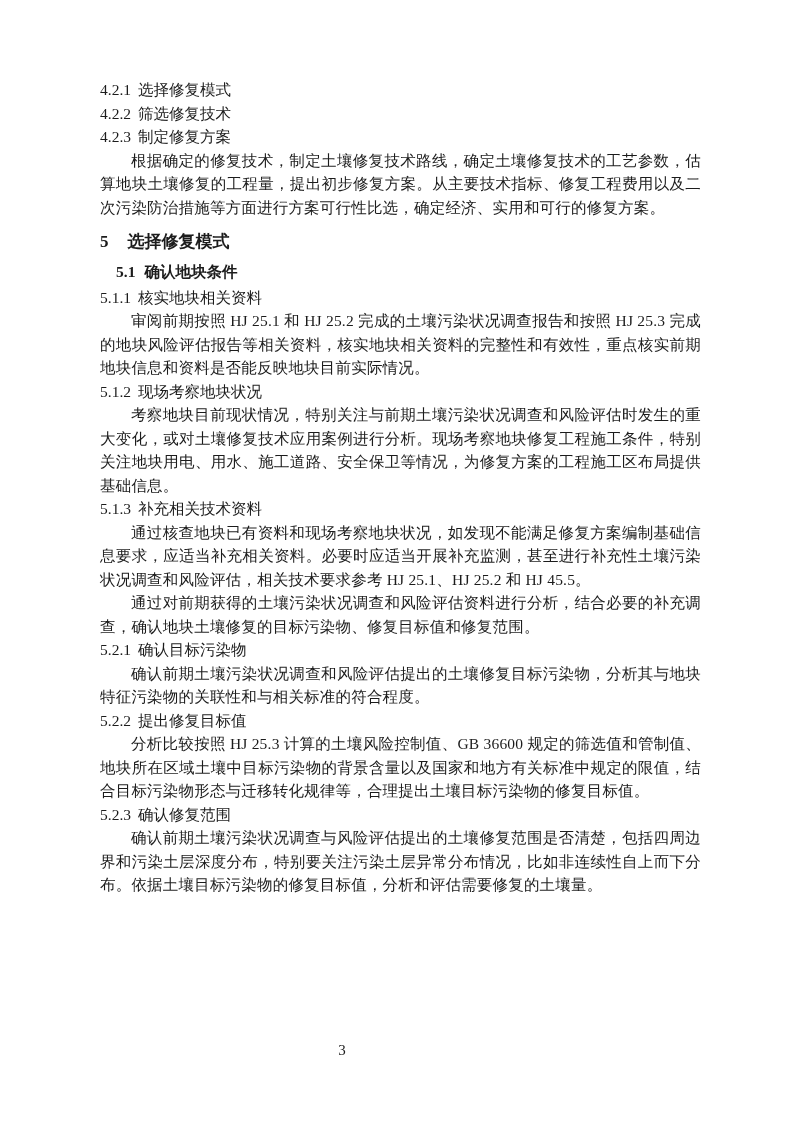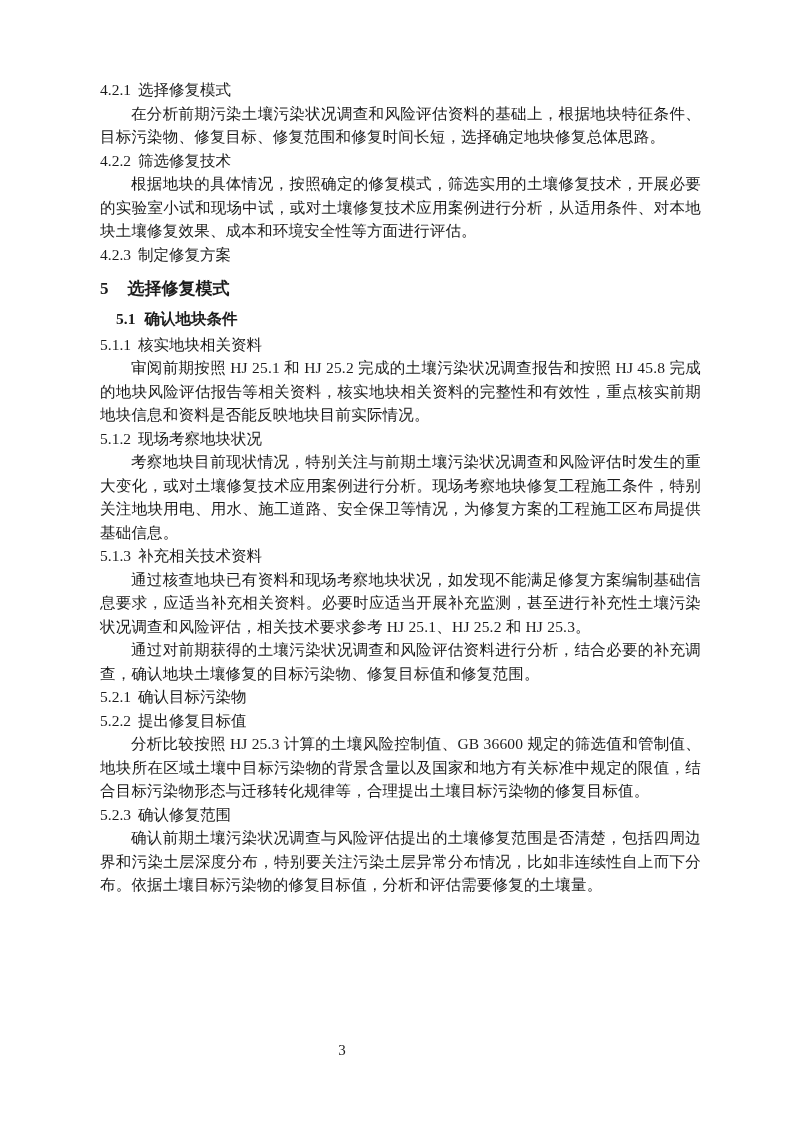--- a/index.html
+++ b/index.html
@@ -70,43 +70,43 @@
     line-height: 20px;
   }
 </style>
 </head>
 <body>
 
 <div class="page">
   <div class="content">
 
     <div class="h3"><span class="hnum">4.2.1</span><span class="htitle">选择修复模式</span></div>
-    <p class="para">在分析前期污染土壤污染状况调查和风险评估资料的基础上，根据地块特征条件、目标污染物、修复目标、修复范围和修复时间长短，选择确定地块修复总体思路。</p>
 
     <div class="h3"><span class="hnum">4.2.2</span><span class="htitle">筛选修复技术</span></div>
-    <p class="para">根据地块的具体情况，按照确定的修复模式，筛选实用的土壤修复技术，开展必要的实验室小试和现场中试，或对土壤修复技术应用案例进行分析，从适用条件、对本地块土壤修复效果、成本和环境安全性等方面进行评估。</p>
 
     <div class="h3"><span class="hnum">4.2.3</span><span class="htitle">制定修复方案</span></div>
+    <p class="para">根据确定的修复技术，制定土壤修复技术路线，确定土壤修复技术的工艺参数，估算地块土壤修复的工程量，提出初步修复方案。从主要技术指标、修复工程费用以及二次污染防治措施等方面进行方案可行性比选，确定经济、实用和可行的修复方案。</p>
 
     <div class="h1"><span class="hnum">5</span><span class="htitle">选择修复模式</span></div>
 
     <div class="h2"><span class="hnum">5.1</span><span class="htitle">确认地块条件</span></div>
 
     <div class="h3"><span class="hnum">5.1.1</span><span class="htitle">核实地块相关资料</span></div>
-    <p class="para">审阅前期按照 HJ 25.1 和 HJ 25.2 完成的土壤污染状况调查报告和按照 HJ 45.8 完成的地块风险评估报告等相关资料，核实地块相关资料的完整性和有效性，重点核实前期地块信息和资料是否能反映地块目前实际情况。</p>
+    <p class="para">审阅前期按照 HJ 25.1 和 HJ 25.2 完成的土壤污染状况调查报告和按照 HJ 25.3 完成的地块风险评估报告等相关资料，核实地块相关资料的完整性和有效性，重点核实前期地块信息和资料是否能反映地块目前实际情况。</p>
 
     <div class="h3"><span class="hnum">5.1.2</span><span class="htitle">现场考察地块状况</span></div>
     <p class="para">考察地块目前现状情况，特别关注与前期土壤污染状况调查和风险评估时发生的重大变化，或对土壤修复技术应用案例进行分析。现场考察地块修复工程施工条件，特别关注地块用电、用水、施工道路、安全保卫等情况，为修复方案的工程施工区布局提供基础信息。</p>
 
     <div class="h3"><span class="hnum">5.1.3</span><span class="htitle">补充相关技术资料</span></div>
-    <p class="para">通过核查地块已有资料和现场考察地块状况，如发现不能满足修复方案编制基础信息要求，应适当补充相关资料。必要时应适当开展补充监测，甚至进行补充性土壤污染状况调查和风险评估，相关技术要求参考 HJ 25.1、HJ 25.2 和 HJ 25.3。</p>
+    <p class="para">通过核查地块已有资料和现场考察地块状况，如发现不能满足修复方案编制基础信息要求，应适当补充相关资料。必要时应适当开展补充监测，甚至进行补充性土壤污染状况调查和风险评估，相关技术要求参考 HJ 25.1、HJ 25.2 和 HJ 45.5。</p>
 
     <p class="para">通过对前期获得的土壤污染状况调查和风险评估资料进行分析，结合必要的补充调查，确认地块土壤修复的目标污染物、修复目标值和修复范围。</p>
 
     <div class="h3"><span class="hnum">5.2.1</span><span class="htitle">确认目标污染物</span></div>
+    <p class="para">确认前期土壤污染状况调查和风险评估提出的土壤修复目标污染物，分析其与地块特征污染物的关联性和与相关标准的符合程度。</p>
 
     <div class="h3"><span class="hnum">5.2.2</span><span class="htitle">提出修复目标值</span></div>
     <p class="para">分析比较按照 HJ 25.3 计算的土壤风险控制值、GB 36600 规定的筛选值和管制值、地块所在区域土壤中目标污染物的背景含量以及国家和地方有关标准中规定的限值，结合目标污染物形态与迁移转化规律等，合理提出土壤目标污染物的修复目标值。</p>
 
     <div class="h3"><span class="hnum">5.2.3</span><span class="htitle">确认修复范围</span></div>
     <p class="para">确认前期土壤污染状况调查与风险评估提出的土壤修复范围是否清楚，包括四周边界和污染土层深度分布，特别要关注污染土层异常分布情况，比如非连续性自上而下分布。依据土壤目标污染物的修复目标值，分析和评估需要修复的土壤量。</p>
 
   </div>
 
   <div class="pageno">3</div>

